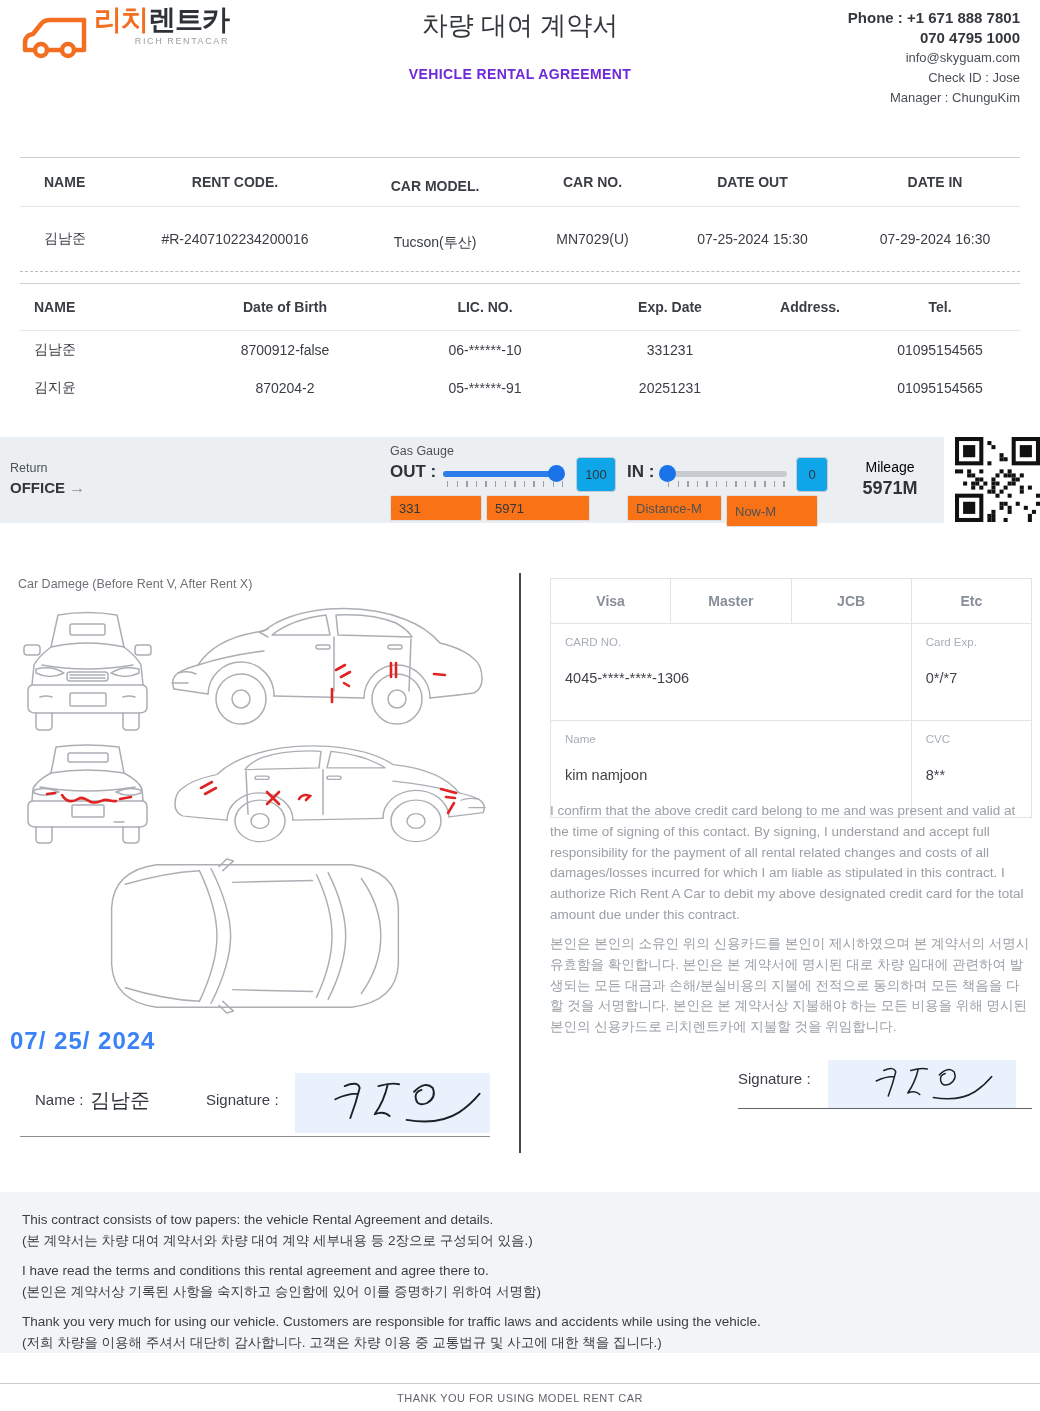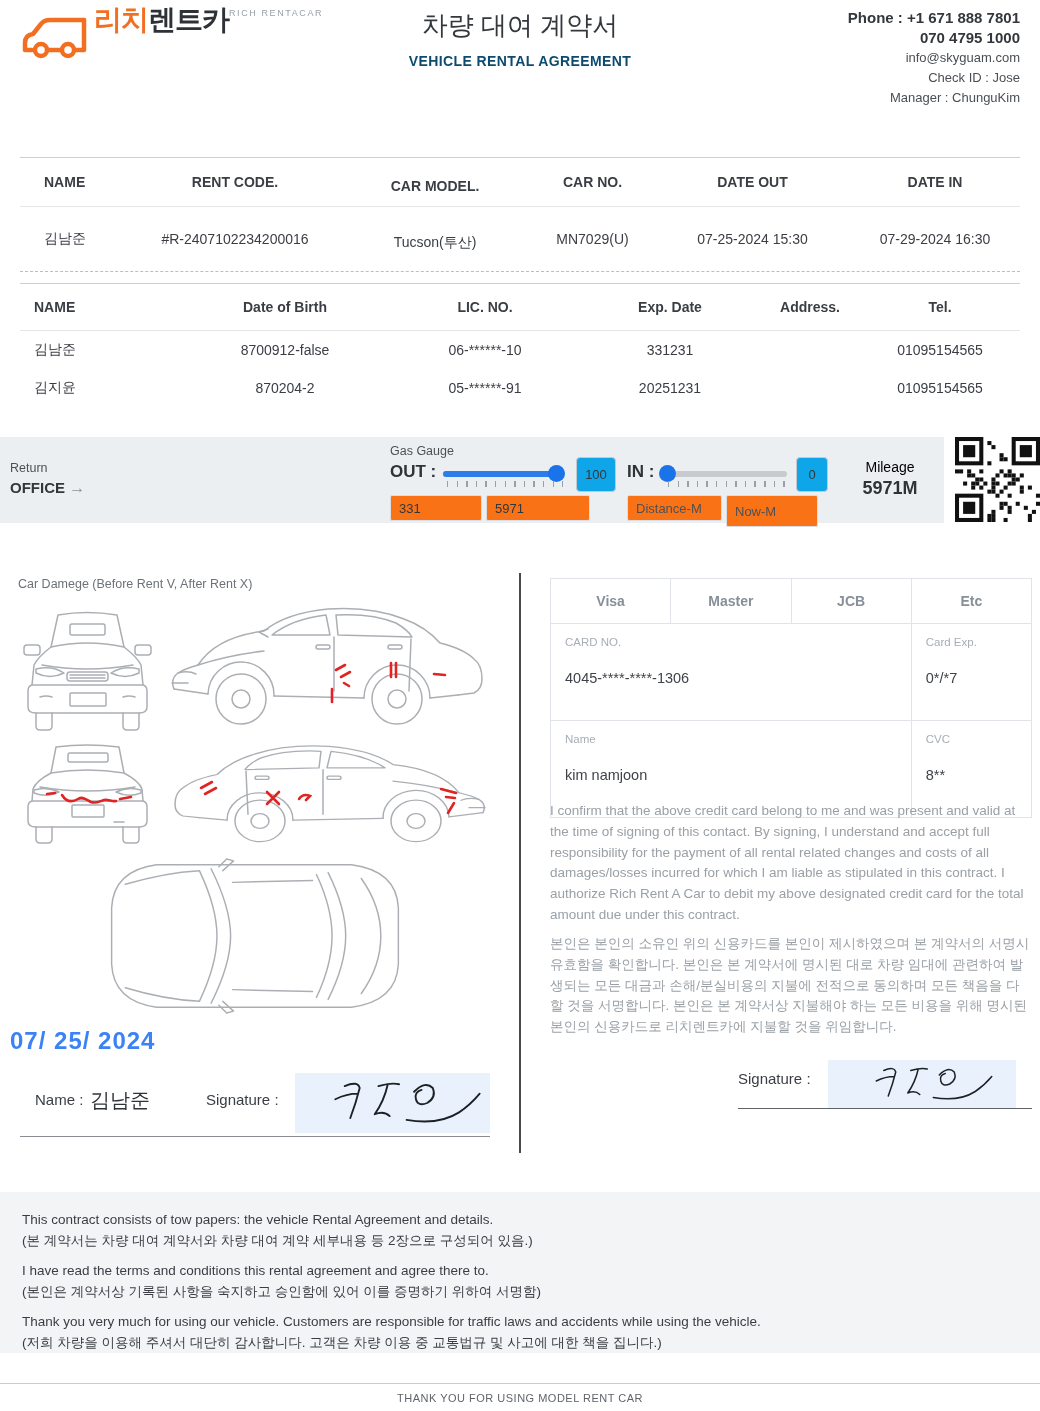--- a/index.html
+++ b/index.html
@@ -2,28 +2,28 @@
 <html><head>
 <meta charset="utf-8">
 <style>
   html,body{margin:0;padding:0;background:#fff;}
   #page{position:relative;width:1040px;height:1411px;margin:0 auto;background:#fff;
         font-family:"Liberation Sans","DejaVu Sans",sans-serif;color:#3c4043;overflow:hidden;}
   .abs{position:absolute;}
 
   
   .logo{left:20px;top:6px;display:flex;align-items:flex-start;gap:4px;}
-  .logo-txt{display:flex;line-height:1;}
+  .logo-txt{display:flex;flex-direction:column;line-height:1;}
   .logo-row{display:flex;align-items:flex-end;}
   .logo-ko-orange{color:#f26f21;font-size:28px;font-weight:800;letter-spacing:-1px;}
   .logo-ko-dark{color:#2e3237;font-size:28px;font-weight:800;letter-spacing:-1px;}
   .logo-sub{font-size:9px;color:#9aa0a6;letter-spacing:1.6px;text-align:right;margin-top:3px;}
   .title-wrap{left:0;right:0;top:8px;text-align:center;}
   .title-ko{font-size:26px;color:#34383d;font-weight:500;}
-  .title-en{font-size:14px;font-weight:700;color:#0c4a6e;letter-spacing:.4px;margin-top:10px;}
+  .title-en{font-size:14px;font-weight:700;color:#6d28d9;letter-spacing:.4px;margin-top:23px;}
   .contact{right:20px;top:8px;text-align:right;line-height:20px;}
   .contact .b{font-weight:700;font-size:15px;color:#33373c;}
   .contact .r{font-size:13px;color:#4a4f55;}
 
   
   .tbl{left:20px;width:1000px;font-size:14px;color:#3a3e44;}
   .trow{display:flex;align-items:center;}
   .trow>div{text-align:center;}
   #table1{top:157px;border-top:1px solid #ccd0d4;}
   #table1 .thead{height:48px;font-weight:700;border-bottom:1px solid #e4e7ea;}

